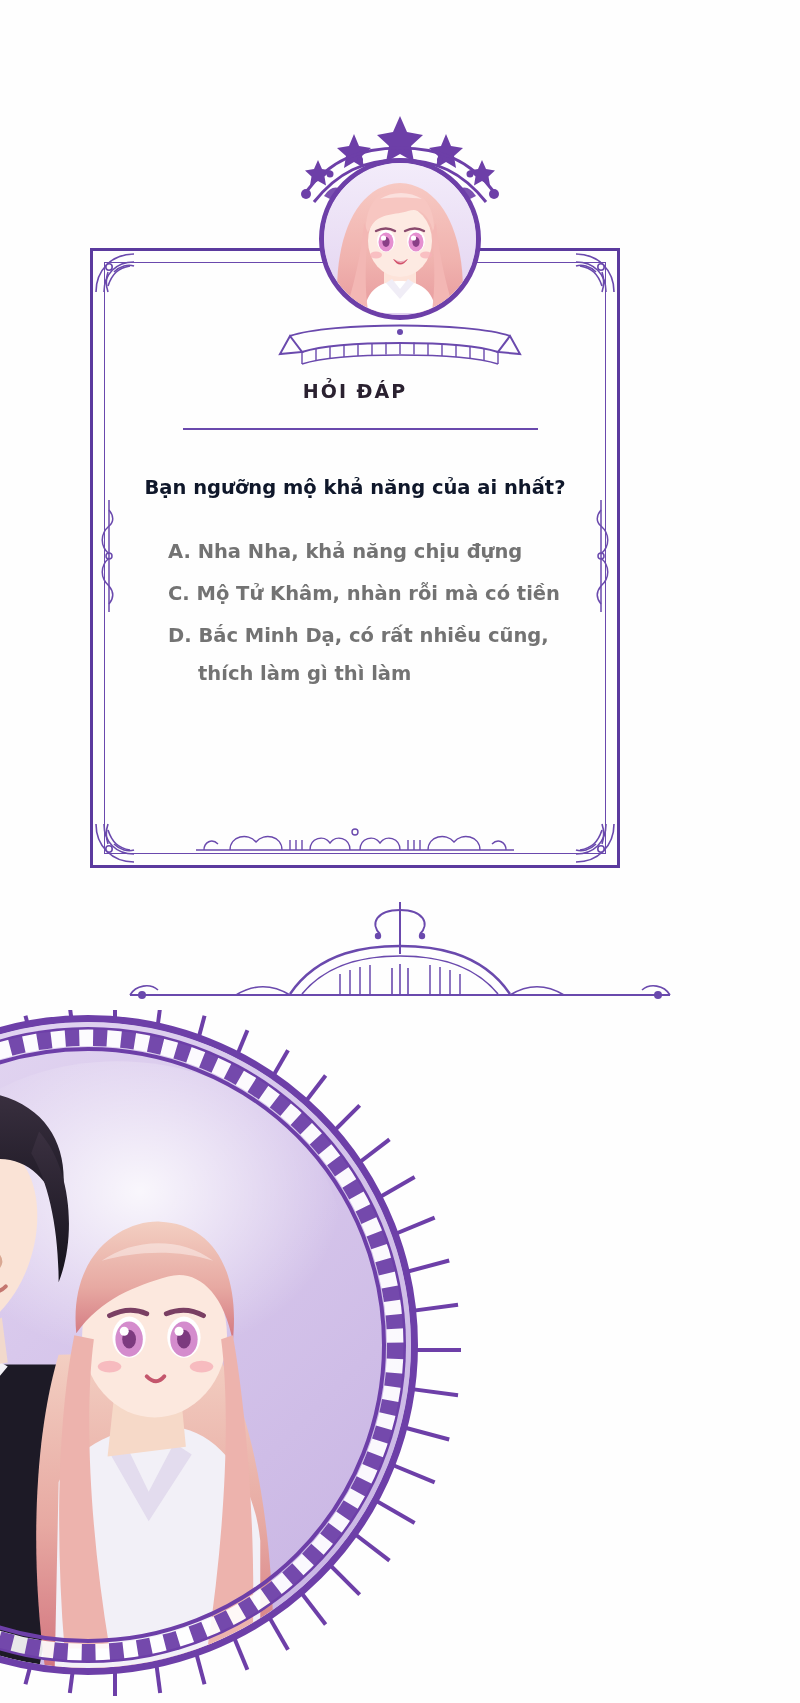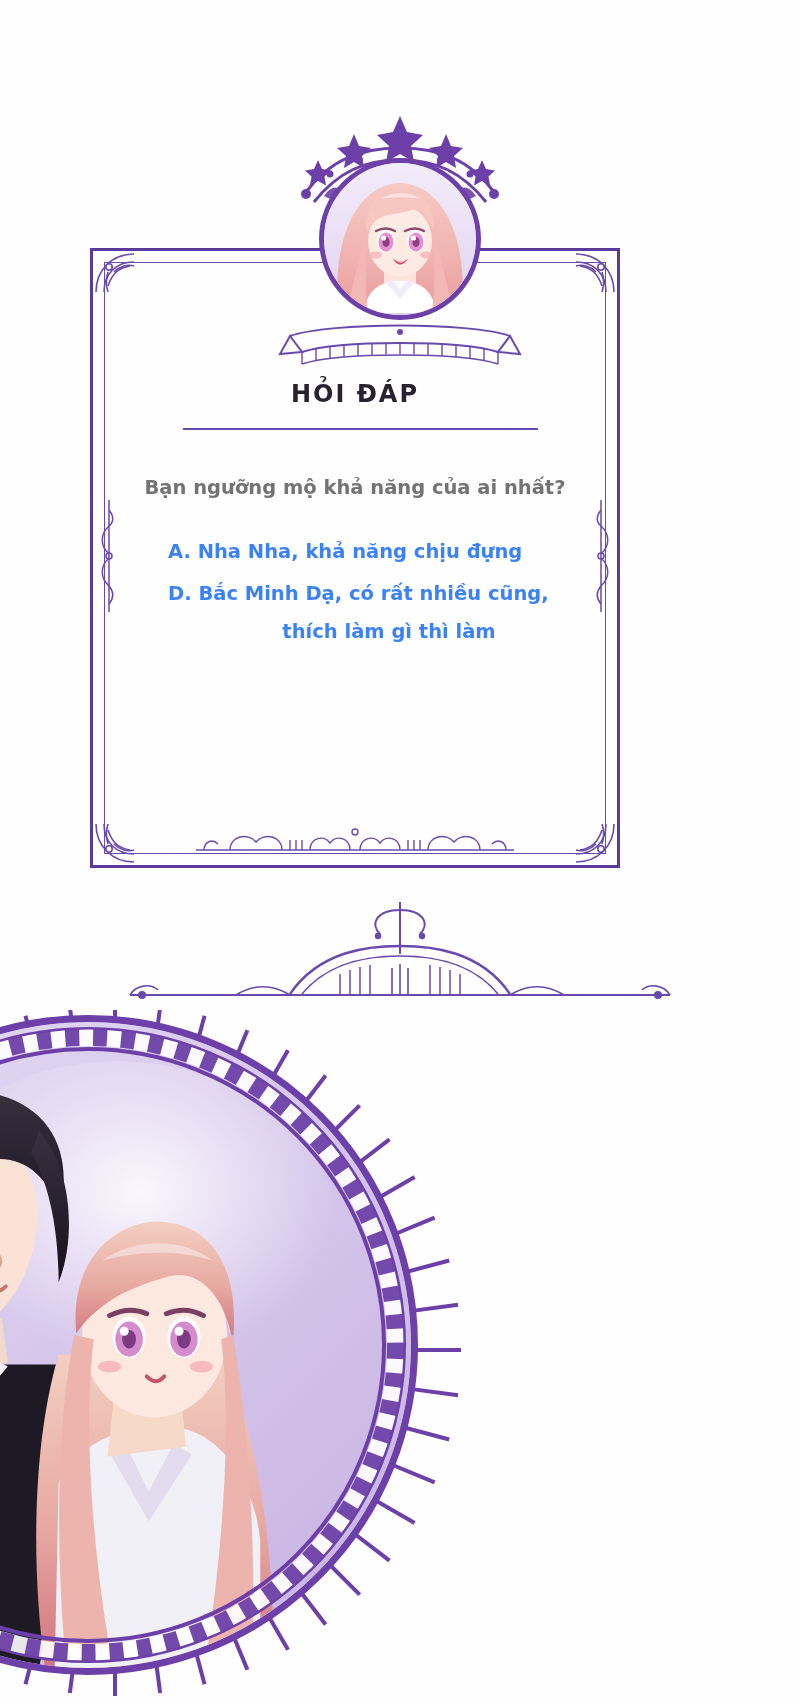--- a/index.html
+++ b/index.html
@@ -114,62 +114,61 @@
   }
 
   
   .qa-title {
     position: absolute;
     left: 0; right: 0;
     top: 132px;
     text-align: center;
     font-family: "DejaVu Sans", sans-serif;
     font-weight: bold;
-    font-size: 24px;
+    font-size: 19px;
     letter-spacing: 2px;
     color: #2a2130;
   }
   .title-rule {
     position: absolute;
     height: 2px;
     background: #6a49ad;
     top: 180px;
   }
   .title-rule.a { left: 93px; width: 355px; }
 
   .question {
     position: absolute;
     left: 0; right: 0;
     top: 228px;
     text-align: center;
     font-family: "DejaVu Sans", sans-serif;
     font-weight: bold;
     font-size: 19.5px;
-    color: #737373;
+    color: #0f172a;
   }
 
   .answers {
     position: absolute;
     left: 78px;
     right: 40px;
     top: 292px;
   }
   .answer-row {
     font-family: "DejaVu Sans", sans-serif;
     font-weight: bold;
     font-size: 19.5px;
-    color: #3b82f6;
+    color: #737373;
     margin-bottom: 19px;
     white-space: nowrap;
   }
   .answer-row .cont {
     display: block;
     margin-top: 15px;
     margin-left: 30px;
-    text-align: center;
   }
 
   
   .divider {
     position: absolute;
     left: 50%;
     top: 890px;
     transform: translateX(-50%);
     width: 720px;
     height: 130px;
@@ -303,20 +302,24 @@
 
     <div class="qa-title">HỎI ĐÁP</div>
     <div class="title-rule a"></div>
 
     <div class="question">Bạn ngưỡng mộ khả năng của ai nhất?</div>
 
     <div class="answers">
       <div class="answer-row">
         <span>A.</span>
         <span>Nha Nha, khả năng chịu đựng</span>
+      </div>
+      <div class="answer-row">
+        <span>C.</span>
+        <span>Mộ Tử Khâm, nhàn rỗi mà có tiền</span>
       </div>
       <div class="answer-row">
         <span>D.</span>
         <span>Bắc Minh Dạ, có rất nhiều cũng,</span>
         <span class="cont">thích làm gì thì làm</span>
       </div>
     </div>
   </div>
 
   <div class="avatar-wrap">

